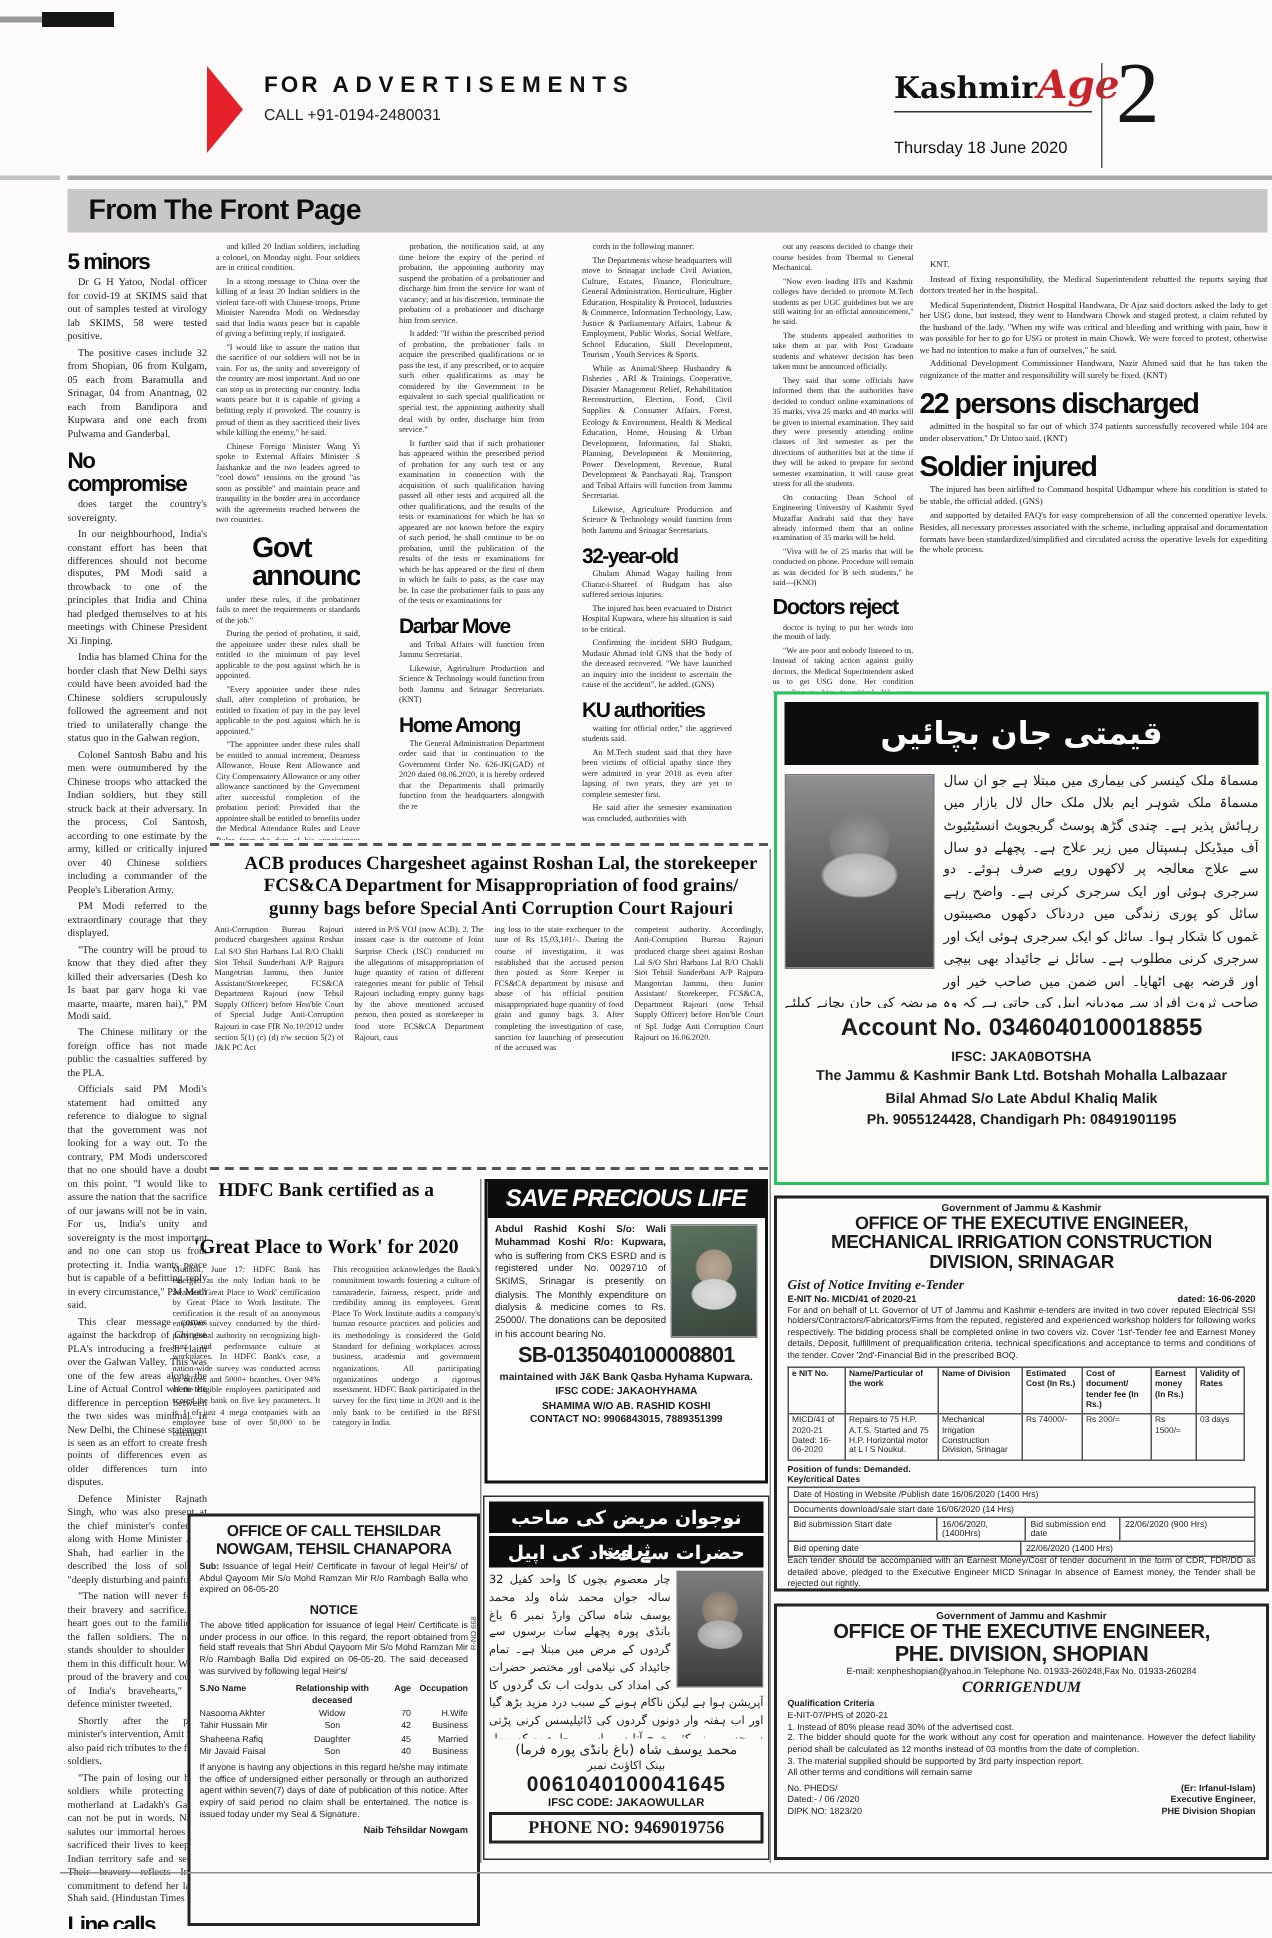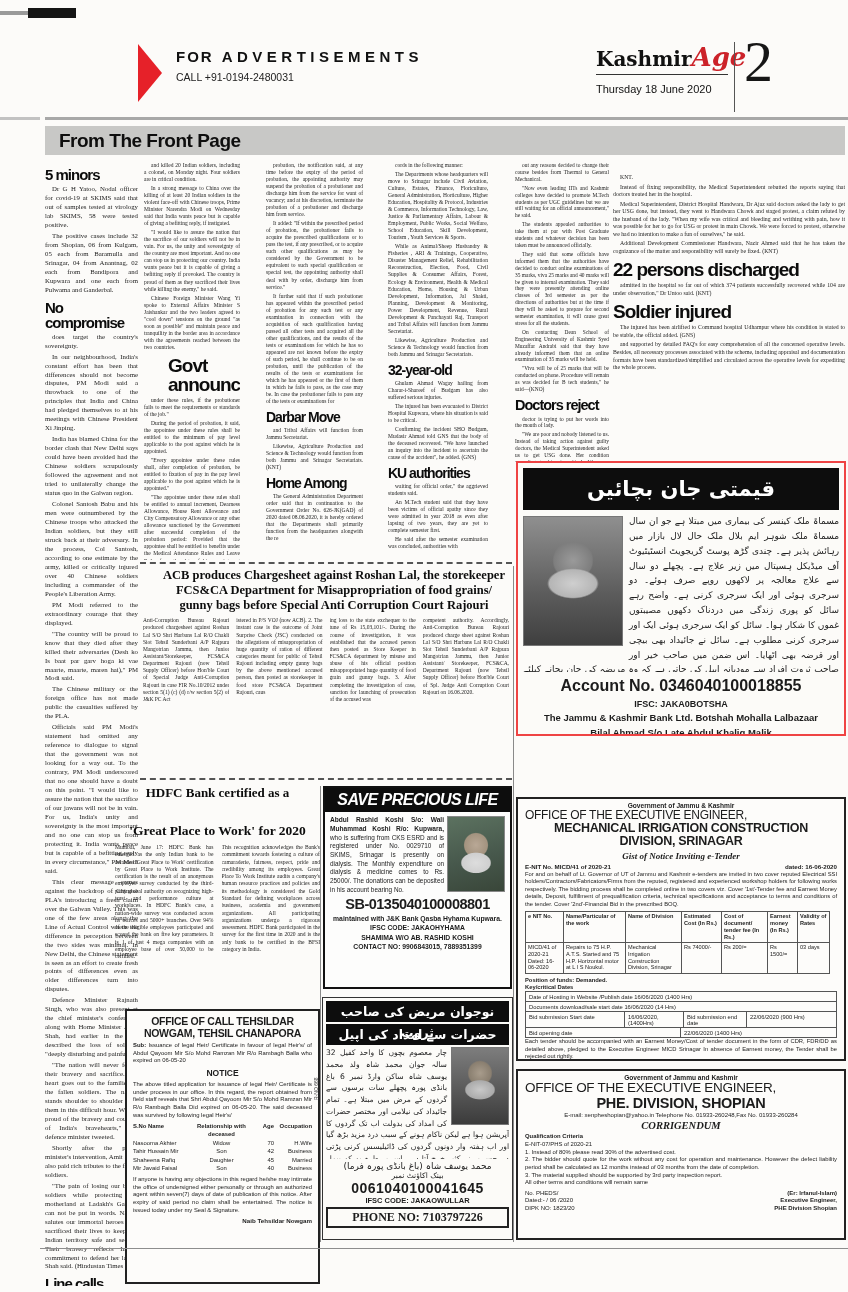--- a/index.html
+++ b/index.html
@@ -13,21 +13,21 @@
        border-top:29px solid transparent;border-bottom:29px solid transparent;}
   .advblock{position:absolute;left:176px;top:48px;font-family:"Liberation Sans",sans-serif;}
   .advtitle{font-size:15px;font-weight:bold;color:#111;}
   .advtitle .forw{letter-spacing:2px;margin-right:8px;}
   .advtitle .advw{letter-spacing:4.5px;font-weight:600;}
   .call{font-size:10.5px;margin-top:6px;color:#222;font-family:"Liberation Sans",sans-serif;}
   .mast{position:absolute;left:596px;top:42px;width:132px;}
   .mastline{white-space:nowrap;}
   .mk{font-family:"DejaVu Serif",serif;font-weight:bold;font-size:20px;color:#111;}
   .ma{font-family:"DejaVu Serif",serif;font-style:italic;font-weight:bold;font-size:26px;color:#cc2229;}
-  .mdate{border-top:1px solid #333;margin-top:2px;padding-top:8px;font-family:"Liberation Sans",sans-serif;
+  .mdate{border-top:1px solid #333;margin-top:2px;padding-top:18px;font-family:"Liberation Sans",sans-serif;
          font-size:11px;color:#111;}
   .hvline{position:absolute;left:734px;top:42px;width:1px;height:70px;background:#555;}
   .pageno{position:absolute;left:744px;top:28px;font-family:"Liberation Serif",serif;font-size:58px;color:#161616;}
   .hrule{position:absolute;left:45px;top:117px;width:803px;height:3px;background:#a8a8a8;}
   .hrule2{position:absolute;left:0px;top:117px;width:40px;height:3px;background:#c2c2c2;}
   
   .banner{position:absolute;left:45px;top:126px;width:800px;height:29px;background:#c8c8c6;
           font-family:"Liberation Sans",sans-serif;font-weight:bold;font-size:19px;letter-spacing:-0.5px;
           color:#0e0e0e;line-height:29px;padding-left:14px;box-sizing:border-box;}
   
@@ -70,21 +70,21 @@
         text-align:justify;}
   .save-body b{font-size:6.6px;}
   .save-photo{float:right;width:56px;height:74px;margin:0 0 2px 3px;border:1px solid #888;
         background:radial-gradient(ellipse 46% 24% at 50% 62%,#ddd 0%,#cfcfcf 55%,rgba(0,0,0,0) 60%),
                    radial-gradient(ellipse 34% 26% at 50% 38%,#b9a896 0%,#a3937f 60%,rgba(0,0,0,0) 66%),
                    linear-gradient(165deg,#5c7260 0%,#47584c 55%,#394639 100%);}
   .save-acct{font-family:"Liberation Sans",sans-serif;font-weight:bold;font-size:14.5px;text-align:center;
         letter-spacing:-0.5px;margin-top:2px;}
   .save-ln{font-family:"Liberation Sans",sans-serif;font-weight:bold;font-size:6.8px;text-align:center;margin-top:2.5px;}
   
-  .uad1{position:absolute;left:516px;top:461px;width:330px;height:275px;border:2px solid #ef4444;
+  .uad1{position:absolute;left:516px;top:461px;width:330px;height:329px;border:2px solid #22c55e;
         box-sizing:border-box;padding:5px;overflow:hidden;background:#fcfbf8;}
   .uad1-banner{background:#0d0d0d;color:#fff;height:42px;line-height:42px;text-align:center;
         font-family:"DejaVu Sans",sans-serif;font-weight:bold;font-size:21px;}
   .uad1-body{direction:rtl;text-align:justify;font-family:"DejaVu Sans",sans-serif;font-size:9px;
         line-height:1.65;margin-top:4px;height:158px;overflow:hidden;}
   .uad1-photo{float:left;width:98px;height:128px;margin:2px 6px 2px 0;border:1px solid #777;
         background:radial-gradient(ellipse 40% 18% at 50% 52%,#cfcfcf 0%,#b5b5b5 60%,rgba(0,0,0,0) 66%),
                    radial-gradient(ellipse 30% 22% at 50% 34%,#9a9a9a 0%,#7e7e7e 65%,rgba(0,0,0,0) 70%),
                    linear-gradient(180deg,#8f8f8f 0%,#5c5c5c 60%,#3f3f3f 100%);}
   .uad1-acct{font-family:"Liberation Sans",sans-serif;font-weight:bold;font-size:16px;text-align:center;margin-top:5px;}
@@ -92,23 +92,23 @@
   .ifsc1{font-size:9px;}
   .bank1{font-size:9.5px;}
   .per1{font-size:9.5px;}
   .ph1{font-size:9.5px;}
   
   .nbox{position:absolute;border:2px solid #222;box-sizing:border-box;background:#fdfcfa;
         font-family:"Liberation Sans",sans-serif;overflow:hidden;padding:3px 7px;}
   .micd{left:516px;top:797px;width:330px;height:264px;}
   .phe{left:516px;top:1069px;width:330px;height:171px;}
   .gov{font-size:6.6px;text-align:center;font-weight:bold;}
-  .off1{font-size:12px;font-weight:normal;line-height:1.08;letter-spacing:-0.3px;}
+  .off1{font-size:12px;font-weight:bold;text-align:center;line-height:1.08;letter-spacing:-0.3px;}
   .off2{font-size:12.5px;font-weight:bold;text-align:center;line-height:1.08;letter-spacing:-0.3px;}
-  .gist{font-family:"Liberation Serif",serif;font-style:italic;font-weight:bold;font-size:9px;text-align:center;margin:2px 0;}
+  .gist{font-family:"Liberation Serif",serif;font-style:italic;font-weight:bold;font-size:9px;margin:2px 0;}
   .enitrow{display:flex;justify-content:space-between;font-size:6.2px;font-weight:bold;margin:1px 0;}
   .small{font-size:5.8px;line-height:1.28;text-align:justify;}
   .tg{display:grid;grid-template-columns:38px 62px 56px 40px 46px 30px 32px;border-left:1px solid #555;
       border-top:1px solid #555;margin:3px 0;width:304px;}
   .tc{border-right:1px solid #555;border-bottom:1px solid #555;padding:1.5px 2px;font-size:5.6px;line-height:1.2;}
   .tch{font-weight:bold;}
   .kd{border:1px solid #555;border-bottom:none;font-size:5.8px;}
   .kdrow{display:flex;border-bottom:1px solid #555;}
   .kdc{padding:1.5px 3px;border-right:1px solid #555;}
   .kdc:last-child{border-right:none;flex:1;}
@@ -416,21 +416,21 @@
     <div class="uad2-b">نوجوان مریض کی صاحب ثروت</div>
     <div class="uad2-b">حضرات سے امداد کی اپیل</div>
     <div class="uad2-body">
       <div class="uad2-photo"></div>
       <span>چار معصوم بچوں کا واحد کفیل 32 سالہ جوان محمد شاہ ولد محمد یوسف شاہ ساکن وارڈ نمبر 6 باغ بانڈی پورہ پچھلے سات برسوں سے گردوں کے مرض میں مبتلا ہے۔ تمام جائیداد کی نیلامی اور مختصر حضرات کی امداد کی بدولت اب تک گردوں کا آپریشن ہوا ہے لیکن ناکام ہونے کے سبب درد مزید بڑھ گیا اور اب ہفتہ وار دونوں گردوں کی ڈائیلیسس کرنی پڑتی ہے جس پر زر کثیر خرچ آتا ہے۔ اس پر طرہ یہ کہ بیمار والد کی 9 سالہ بچی بھی دل کے مرض میں مبتلا ہوئی ہے۔ اس لئے ہم صاحب ثروت حضرات سے بالخصوص اور درد دل رکھنے والے حضرات سے بالعموم مودبانہ اپیل کرتے ہیں کہ بیمار کی بھی جان بچائیں اور ادویات کے خرچ کیلئے بھرپور مالی امداد فرما کر اللہ کے حضور اجر عظیم حاصل کریں۔</span>
     </div>
     <div class="uad2-sig">محمد یوسف شاہ (باغ بانڈی پورہ فرما)</div>
     <div class="uad2-al">بینک اکاؤنٹ نمبر</div>
     <div class="uad2-acct">0061040100041645</div>
     <div class="uad2-ifsc">IFSC CODE: JAKAOWULLAR</div>
-    <div class="uad2-ph">PHONE NO: 7103797226</div>
+    <div class="uad2-ph">PHONE NO: 9469019756</div>
   </div>
   <div class="rno">R-NO 668</div>
 
   <div class="nbox phe">
     <div class="gov">Government of Jammu and Kashmir</div>
     <div class="off1">OFFICE OF THE EXECUTIVE ENGINEER,</div>
     <div class="off2">PHE. DIVISION, SHOPIAN</div>
     <div class="contact">E-mail: xenpheshopian@yahoo.in     Telephone No. 01933-260248,Fax No. 01933-260284</div>
     <div class="corr">CORRIGENDUM</div>
     <div class="item bold">Qualification Criteria</div>

